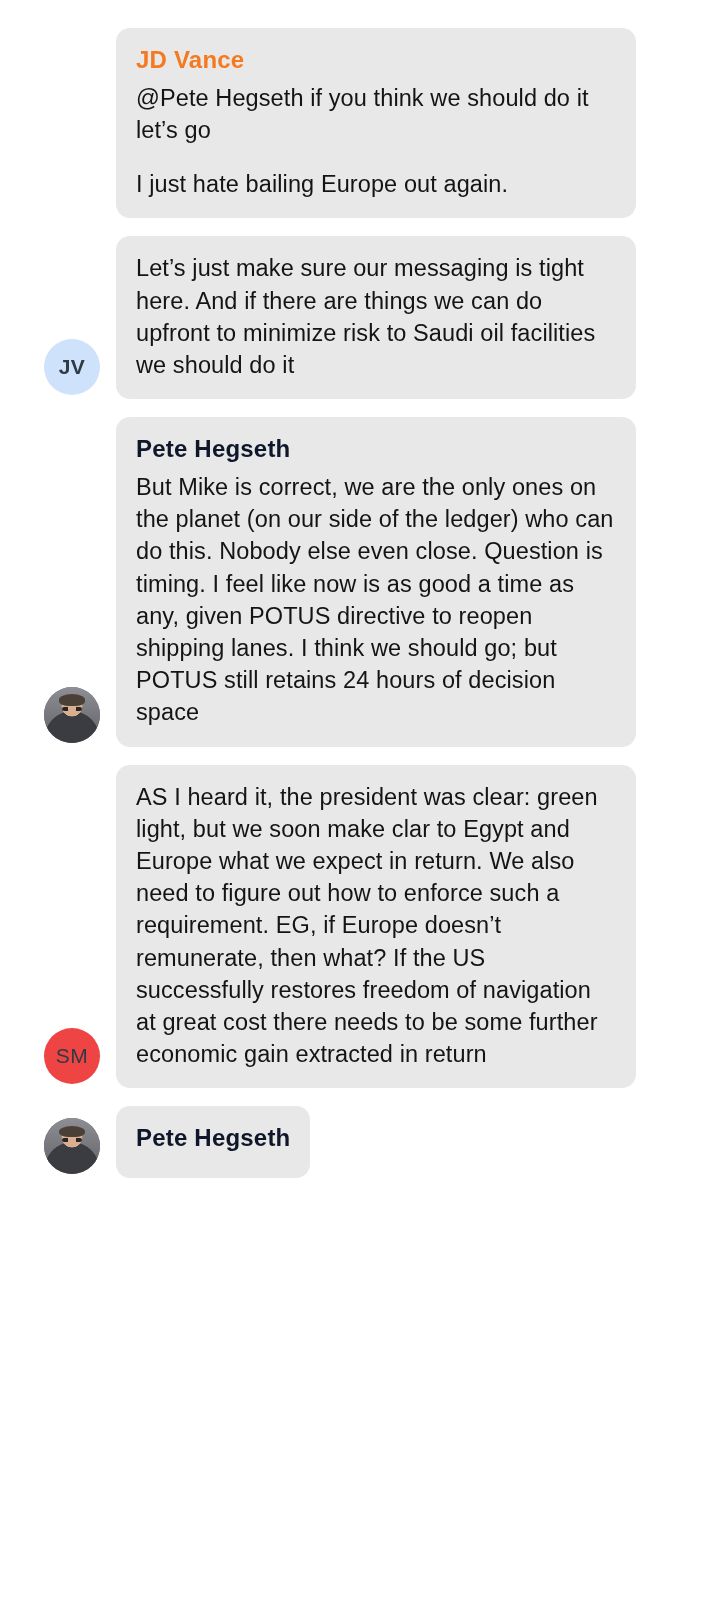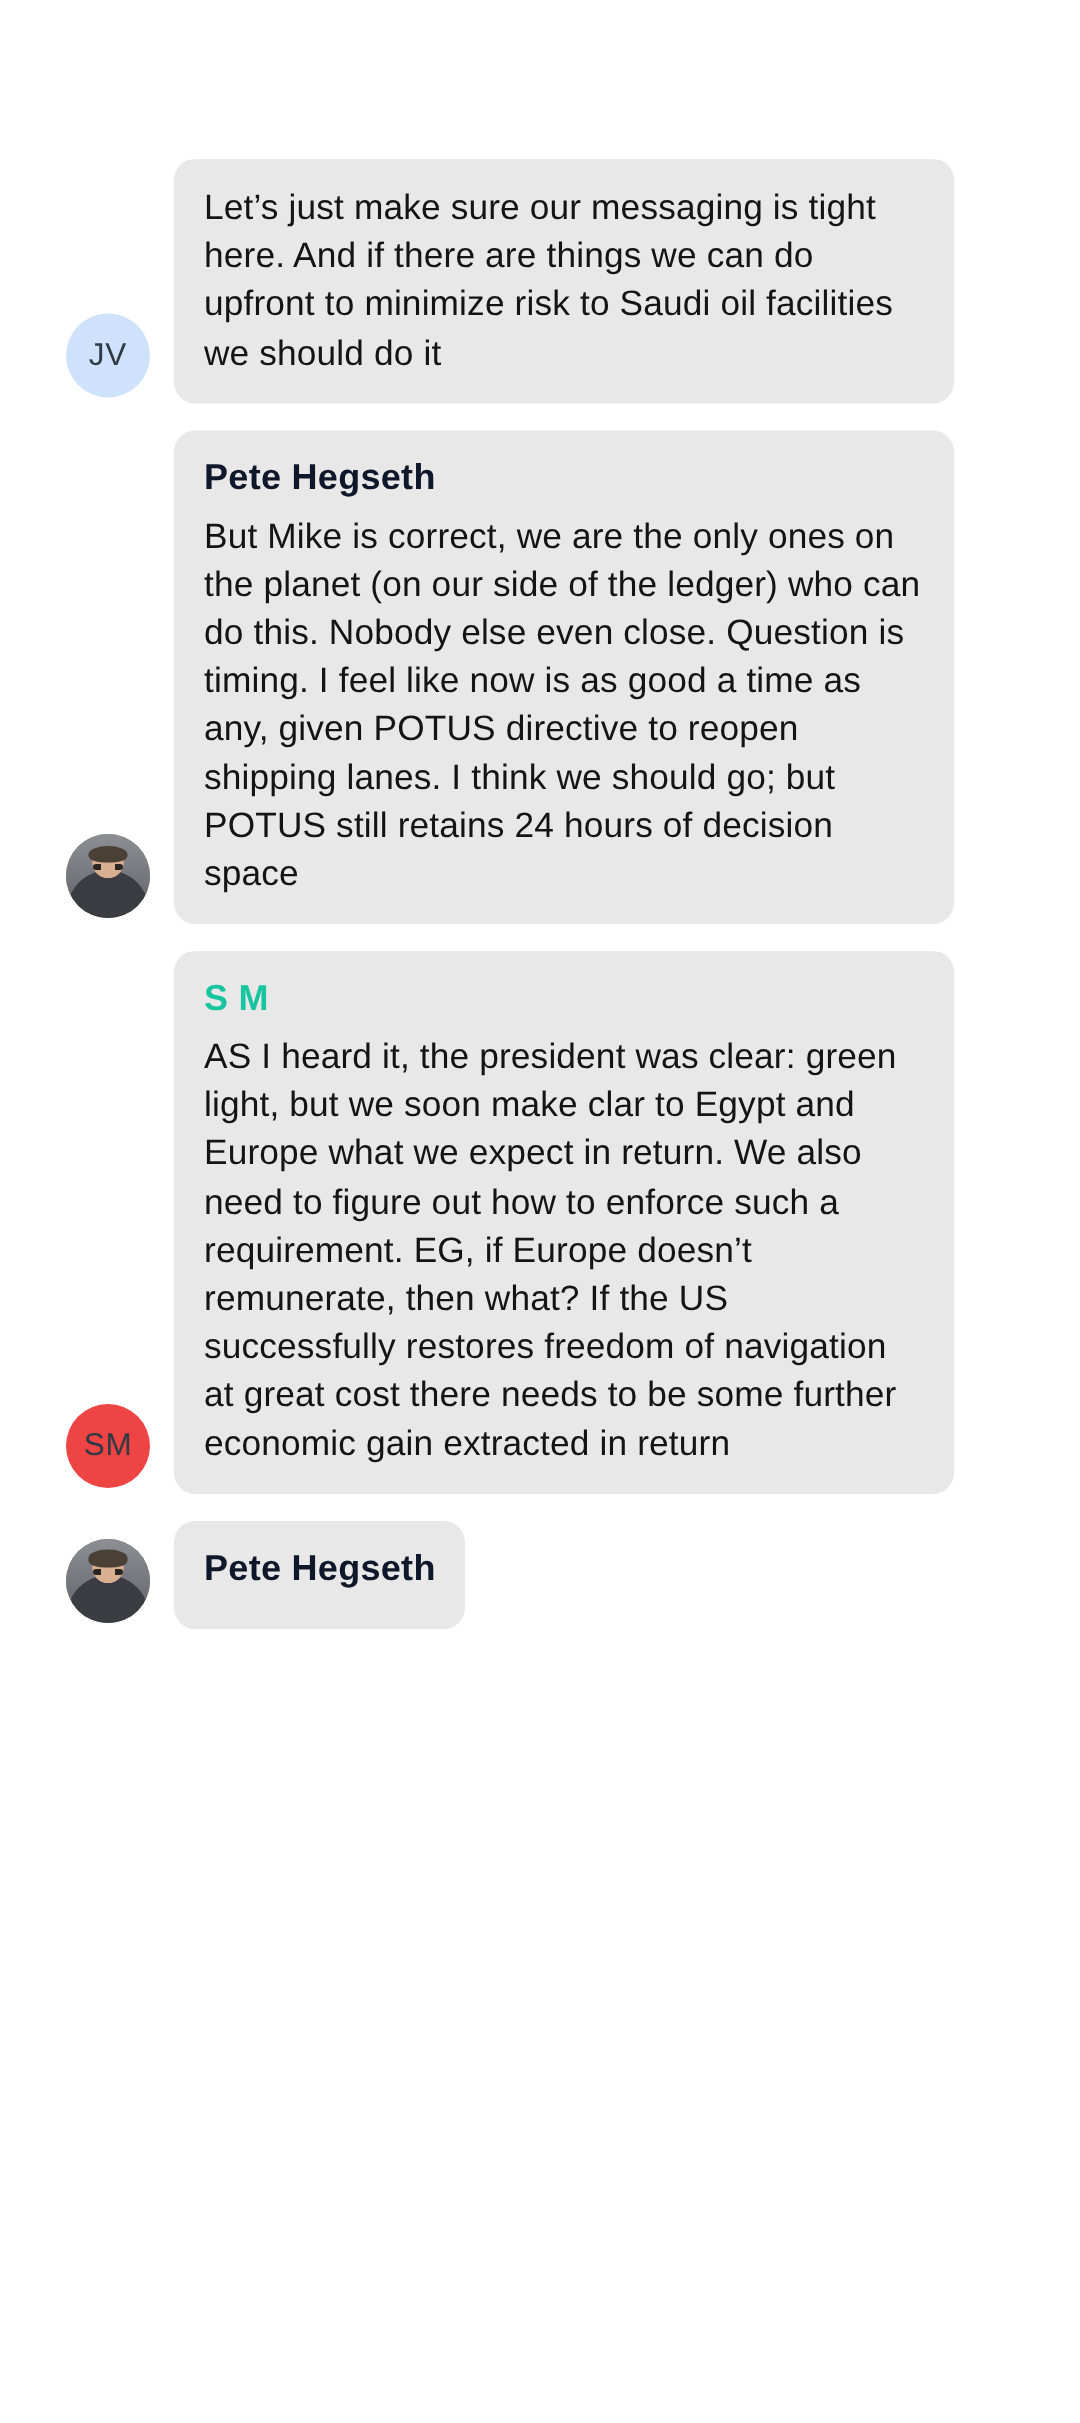--- a/index.html
+++ b/index.html
@@ -45,20 +45,21 @@
     font-family: "Liberation Sans", sans-serif;
     color: #3a3a3a;
     overflow: hidden;
   }
   .avatar.blank {
     background: transparent;
   }
   .avatar.jv {
     background: #cfe2fb;
     color: #2f3a44;
+    font-weight: bold;
   }
   .avatar.sm {
     background: #ef4444;
     color: #2f3a44;
   }
   .avatar.photo {
     background: #6d6d6d;
     position: relative;
   }
   .avatar.photo .face {
@@ -111,20 +112,25 @@
 </style>
 </head>
 <body>
 
 <div class="chat">
 
   <div class="msg-row">
     <div class="avatar-col">
       <div class="avatar blank"></div>
     </div>
+    <div class="bubble">
+      <div class="sender orange">JD Vance</div>
+      <p class="para">@Pete Hegseth if you think we should do it let’s go</p>
+      <p class="para">I just hate bailing Europe out again.</p>
+    </div>
   </div>
 
   <div class="msg-row">
     <div class="avatar-col">
       <div class="avatar jv">
         <span>JV</span>
       </div>
     </div>
     <div class="bubble">
       <p class="para">Let’s just make sure our messaging is tight here. And if there are things we can do upfront to minimize risk to Saudi oil facilities we should do it</p>
@@ -145,21 +151,20 @@
     </div>
   </div>
 
   <div class="msg-row">
     <div class="avatar-col">
       <div class="avatar sm">
         <span>SM</span>
       </div>
     </div>
     <div class="bubble">
-      <div class="sender teal">S M</div>
       <p class="para">AS I heard it, the president was clear: green light, but we soon make clar to Egypt and Europe what we expect in return. We also need to figure out how to enforce such a requirement. EG, if Europe doesn’t remunerate, then what? If the US successfully restores freedom of navigation at great cost there needs to be some further economic gain extracted in return</p>
     </div>
   </div>
 
   <div class="msg-row">
     <div class="avatar-col">
       <div class="avatar photo">
         <span class="face"></span>
         <span class="hair"></span>
         <span class="eyes"></span>

